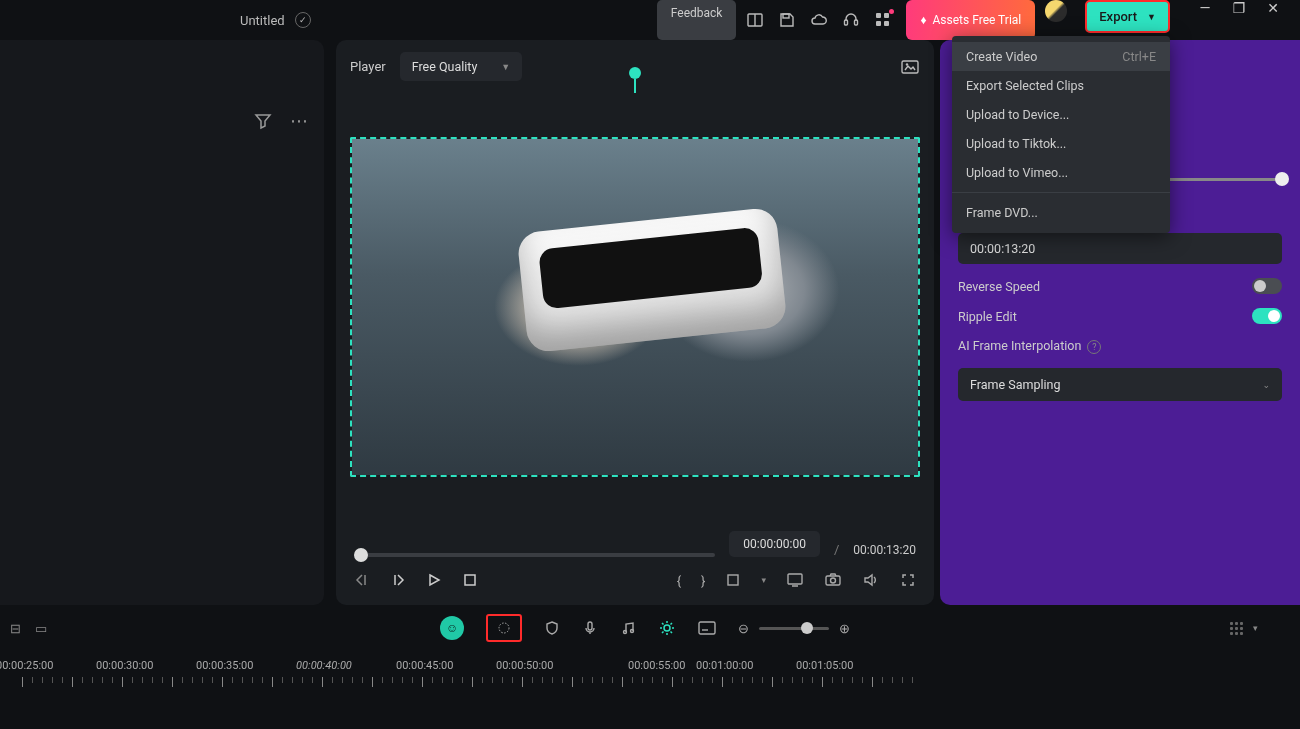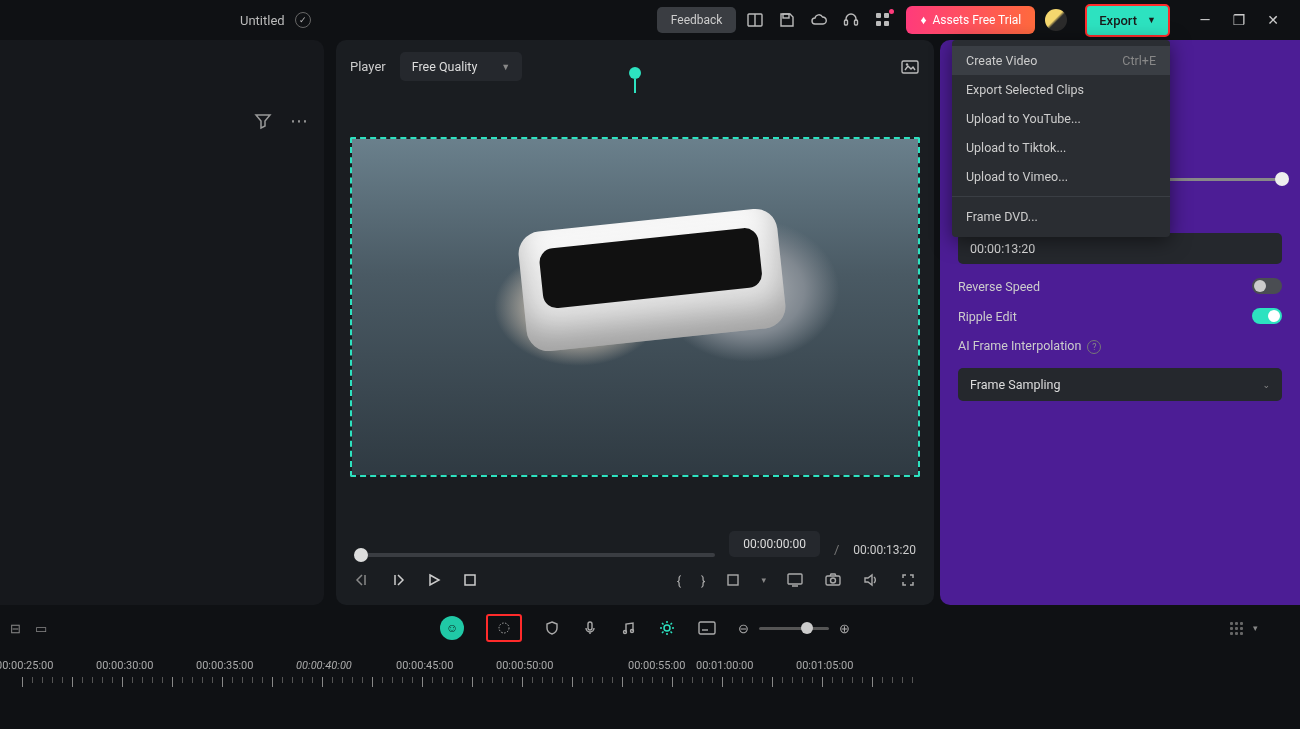--- a/index.html
+++ b/index.html
@@ -1,17 +1,17 @@
 <!DOCTYPE html>
 <html><head>
 <meta charset="utf-8">
 <style>
   *{box-sizing:border-box;margin:0;padding:0;font-family:-apple-system,Segoe UI,Roboto,Arial,sans-serif;user-select:none}
   body{background:#0f1114;color:#ccc;width:1300px;height:729px;overflow:hidden;position:relative;font-size:13px}
-  .titlebar{height:40px;display:flex;align-items:center;padding:0 10px}
+  .titlebar{height:40px;display:flex;padding:0 10px}
   .title-wrap{display:flex;align-items:center;gap:10px;margin-left:230px}
   .title-wrap span{color:#bbb}
   .check-ic{width:16px;height:16px;border:1.5px solid #666;border-radius:50%;display:flex;align-items:center;justify-content:center;font-size:9px;color:#666}
   .spacer{flex:1}
   .feedback{background:#3a3d42;padding:6px 14px;border-radius:5px;color:#ccc;font-size:12px;margin-right:10px;cursor:pointer}
   .ticons{display:flex;gap:14px;align-items:center;margin-right:14px}
   .ticons .ic{width:18px;height:18px;cursor:pointer;display:flex;align-items:center;justify-content:center;position:relative}
   .dot{position:absolute;top:-2px;right:-2px;width:5px;height:5px;background:#ff3b7b;border-radius:50%}
   .assets{background:linear-gradient(90deg,#ff3b7b,#ff6a3d);padding:7px 14px;border-radius:6px;display:flex;align-items:center;gap:6px;color:#fff;font-size:12px;margin-right:10px;cursor:pointer}
   .gem{color:#fff}
@@ -163,21 +163,21 @@
     </div>
     <div class="export-menu" id="export-menu">
         <div class="mi hl">
           <span>Create Video</span>
           <span class="shortcut">Ctrl+E</span>
         </div>
         <div class="mi">
           <span>Export Selected Clips</span>
         </div>
         <div class="mi">
-          <span>Upload to YouTube...</span>
+          <span>Upload to Device...</span>
         </div>
         <div class="mi">
           <span>Upload to Tiktok...</span>
         </div>
         <div class="mi">
           <span>Upload to Vimeo...</span>
         </div>
         <div class="sep"></div>
         <div class="mi">
           <span>Frame DVD...</span>

